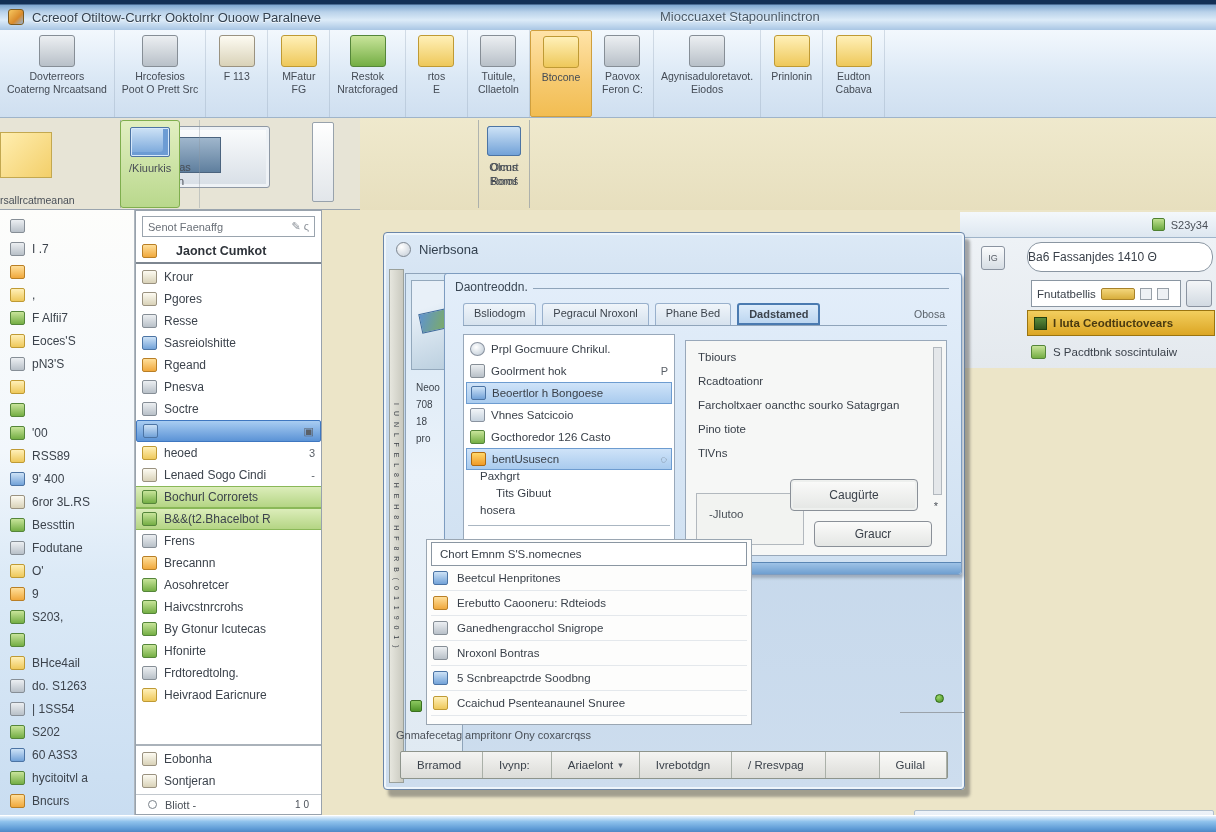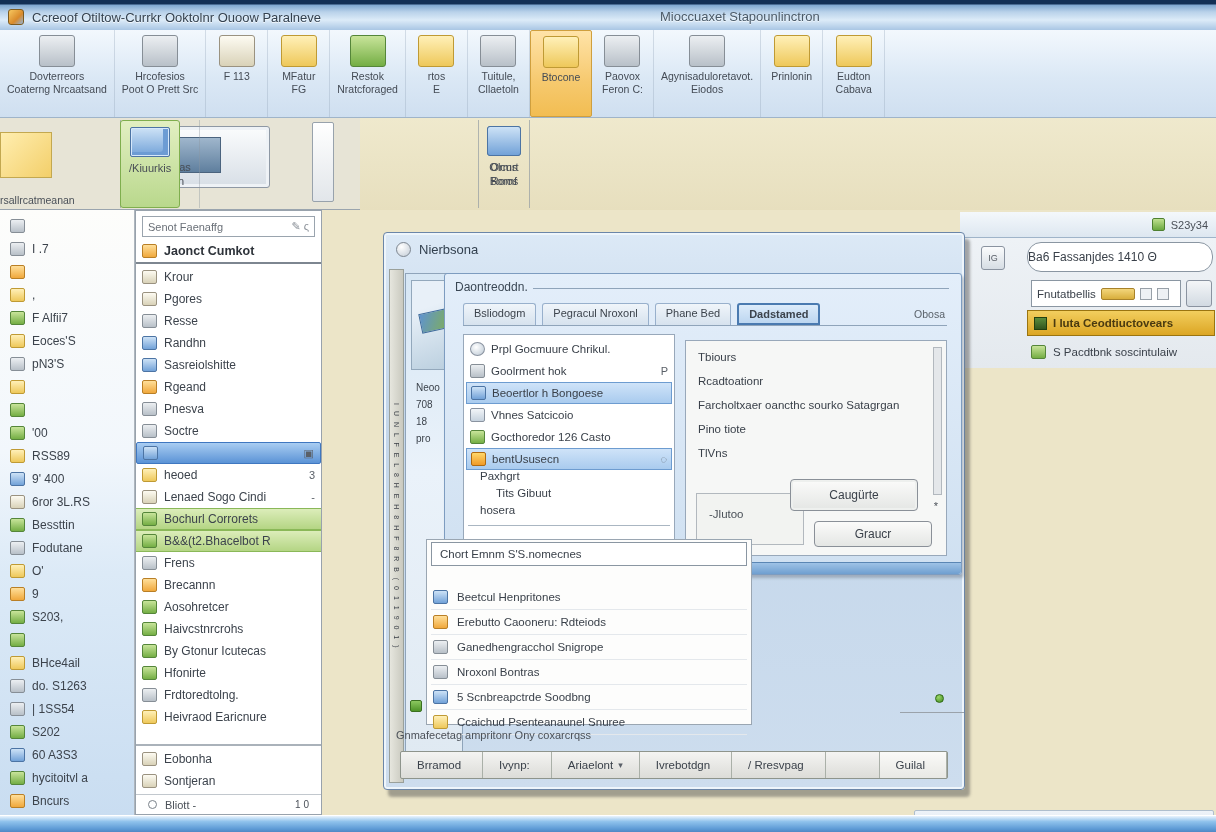--- a/index.html
+++ b/index.html
@@ -42,21 +42,21 @@
   #rail{position:absolute;left:0;top:210px;width:135px;height:605px;border-right:1px solid #aeb6be;
     background:linear-gradient(180deg,#fdfdfb 0%,#f2f7fc 40%,#dcEAf7 60%,#c9ddf1 100%);overflow:hidden;padding:4px 0 0 10px}
   .rrow{display:flex;align-items:center;gap:7px;height:23px}
   .rrow .l{font-size:12px;color:#3c434c;white-space:nowrap}
 
   
   #sidebar{position:absolute;left:135px;top:210px;width:187px;height:605px;background:#fff;border:1px solid #98a2ac;display:flex;flex-direction:column}
   #sb-search{margin:5px 6px 2px;height:21px;border:1px solid #9aa4ae;background:#fff;display:flex;align-items:center;padding:0 5px;gap:6px}
   #sb-search .ph{flex:1;font-size:11px;color:#6a7078;white-space:nowrap;overflow:hidden}
   #sb-search .gl{font-size:11px;color:#8a9098}
-  #sb-root{display:flex;align-items:center;gap:7px;height:25px;padding:0 6px;border-bottom:2px solid #7d8690;font-weight:bold;font-size:12.5px;color:#2e333a}
+  #sb-root{display:flex;align-items:center;gap:19px;height:25px;padding:0 6px;border-bottom:2px solid #7d8690;font-weight:bold;font-size:12.5px;color:#2e333a}
   #sb-list{flex:1;overflow:hidden;padding-top:2px}
   .srow{display:flex;align-items:center;gap:7px;height:22px;padding:0 6px}
   .srow .l{flex:1;font-size:12px;color:#3c434c;white-space:nowrap;overflow:hidden}
   .srow .r{font-size:11px;color:#5a6068}
   .srow.sel{background:linear-gradient(180deg,#a9cdf2,#5b93d6);border:1px solid #3f77c0;border-radius:2px}
   .srow.green{background:linear-gradient(180deg,#dcedba,#b4d584);border-top:1px solid #8ab858;border-bottom:1px solid #8ab858}
   #sb-footer{border-top:2px solid #aab2ba;padding:2px 0}
   #sb-status{display:flex;align-items:center;gap:8px;height:20px;padding:0 12px;border-top:1px solid #c2c8ce;font-size:11px;color:#4a5058}
   #sb-status .dot{width:9px;height:9px;border:1px solid #7a828a;border-radius:50%}
   #sb-status .r{margin-left:auto;font-size:10px}
@@ -107,21 +107,21 @@
   #opt-box{position:absolute;left:10px;bottom:10px;width:108px;height:52px;background:#f2f3f1;border:1px solid #b2b8be;font-size:11.5px;color:#4a5058;padding:14px 0 0 12px}
   .obtn{position:absolute;background:linear-gradient(#fbfbfa,#e4e6e4);border:1px solid #8a9098;border-radius:4px;font-size:12px;color:#3a414a;text-align:center}
   #obtn1{right:28px;bottom:44px;width:128px;height:32px;line-height:30px;box-shadow:0 0 0 2px #eef0ee inset}
   #obtn2{right:14px;bottom:8px;width:118px;height:26px;line-height:24px}
   #oscroll{position:absolute;right:4px;top:6px;width:9px;bottom:60px;background:#e4e7ea;border:1px solid #b2b8be}
   #oscroll .st{position:absolute;right:-3px;bottom:-22px;width:16px;height:16px;font-size:11px;text-align:center;color:#4a5058}
   #inner-bottom{position:absolute;left:0;bottom:0;width:100%;height:12px;background:linear-gradient(180deg,#9ec2e6,#6f9fd0);border-top:1px solid #5a86b4;border-radius:0 0 3px 3px}
 
   
   #filepanel{position:absolute;left:42px;top:306px;width:326px;height:186px;background:#fdfdfc;border:1px solid #9aa6b2;padding:2px 4px}
-  #boxedrow{height:24px;border:1px solid #8a96a2;display:flex;align-items:center;padding:0 8px;font-size:11.5px;color:#3a414a;margin-bottom:19px;background:#fff}
+  #boxedrow{height:24px;border:1px solid #8a96a2;display:flex;align-items:center;padding:0 8px;font-size:11.5px;color:#3a414a;margin-bottom:0;background:#fff}
   .frow{display:flex;align-items:center;gap:9px;height:25px;font-size:11.5px;color:#3a414a;border-bottom:1px solid #e4e8ec;padding:0 2px}
   #dlg-status{position:absolute;left:12px;top:496px;font-size:11px;color:#4a5058;white-space:nowrap}
   #btnrow{position:absolute;left:16px;bottom:10px;width:548px;height:28px;display:flex;align-items:stretch;background:linear-gradient(#f4f4f2,#dcdcd8);border:1px solid #8e948c;border-radius:2px}
   .bcell{display:flex;align-items:center;justify-content:center;gap:5px;padding:0 16px;border-right:1px solid #aab0a8;font-size:11.5px;color:#3a414a;white-space:nowrap}
   .bcell .arr{font-size:9px;color:#5a6068}
   .bcell.end{margin-left:auto;border-left:1px solid #aab0a8;background:linear-gradient(#fafaf8,#e8e8e4)}
 
   
   #pill{position:absolute;left:795px;top:238px;width:112px;height:32px;background:linear-gradient(#fdfdfc,#e8eaec);border:2px solid #6b86a8;border-radius:6px}
   #pill .dotl{position:absolute;left:7px;top:9px;width:10px;height:10px;border:1px solid #8a9098;border-radius:50%;background:#dde2e6}
@@ -432,25 +432,20 @@
         <span class="l">Pgores</span>
         <span class="r"></span>
       </div>
 
       <div class="srow">
         <span class="ic" data-icon="book-gray"></span>
         <span class="l">Resse</span>
         <span class="r"></span>
       </div>
 
-      <div class="srow">
-        <span class="ic" data-icon="cal-table-blue"></span>
-        <span class="l">Randhn</span>
-        <span class="r"></span>
-      </div>
 
       <div class="srow">
         <span class="ic" data-icon="chart-blue"></span>
         <span class="l">Sasreiolshitte</span>
         <span class="r"></span>
       </div>
 
       <div class="srow">
         <span class="ic" data-icon="contact-orange"></span>
         <span class="l">Rgeand</span>

